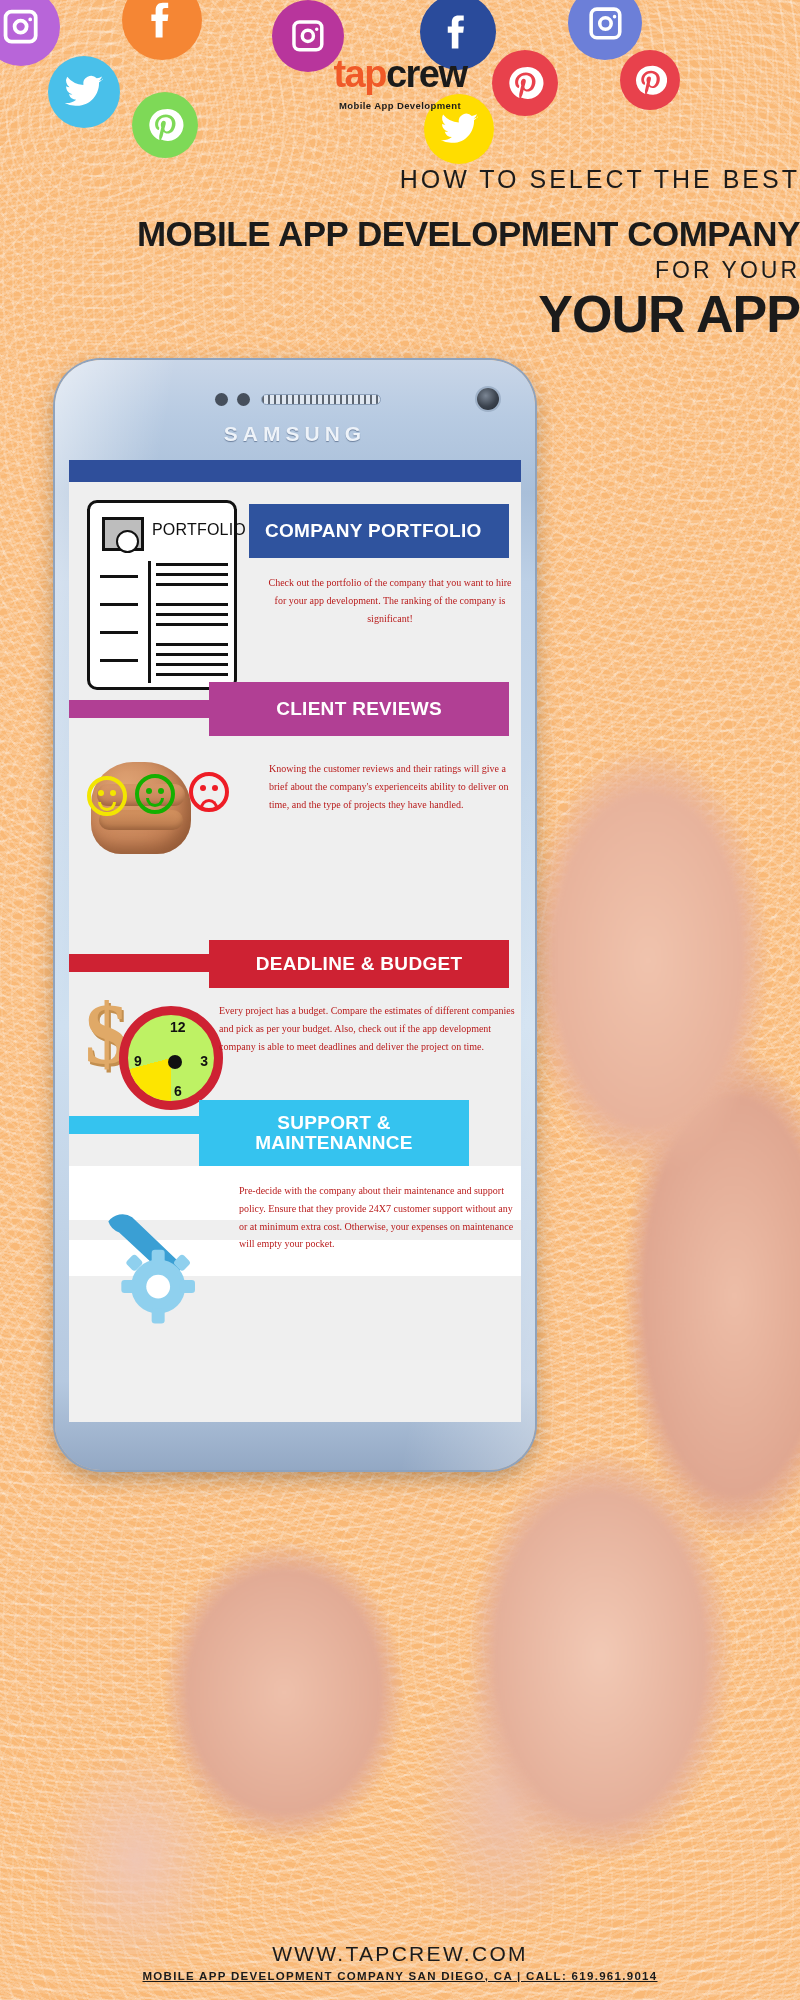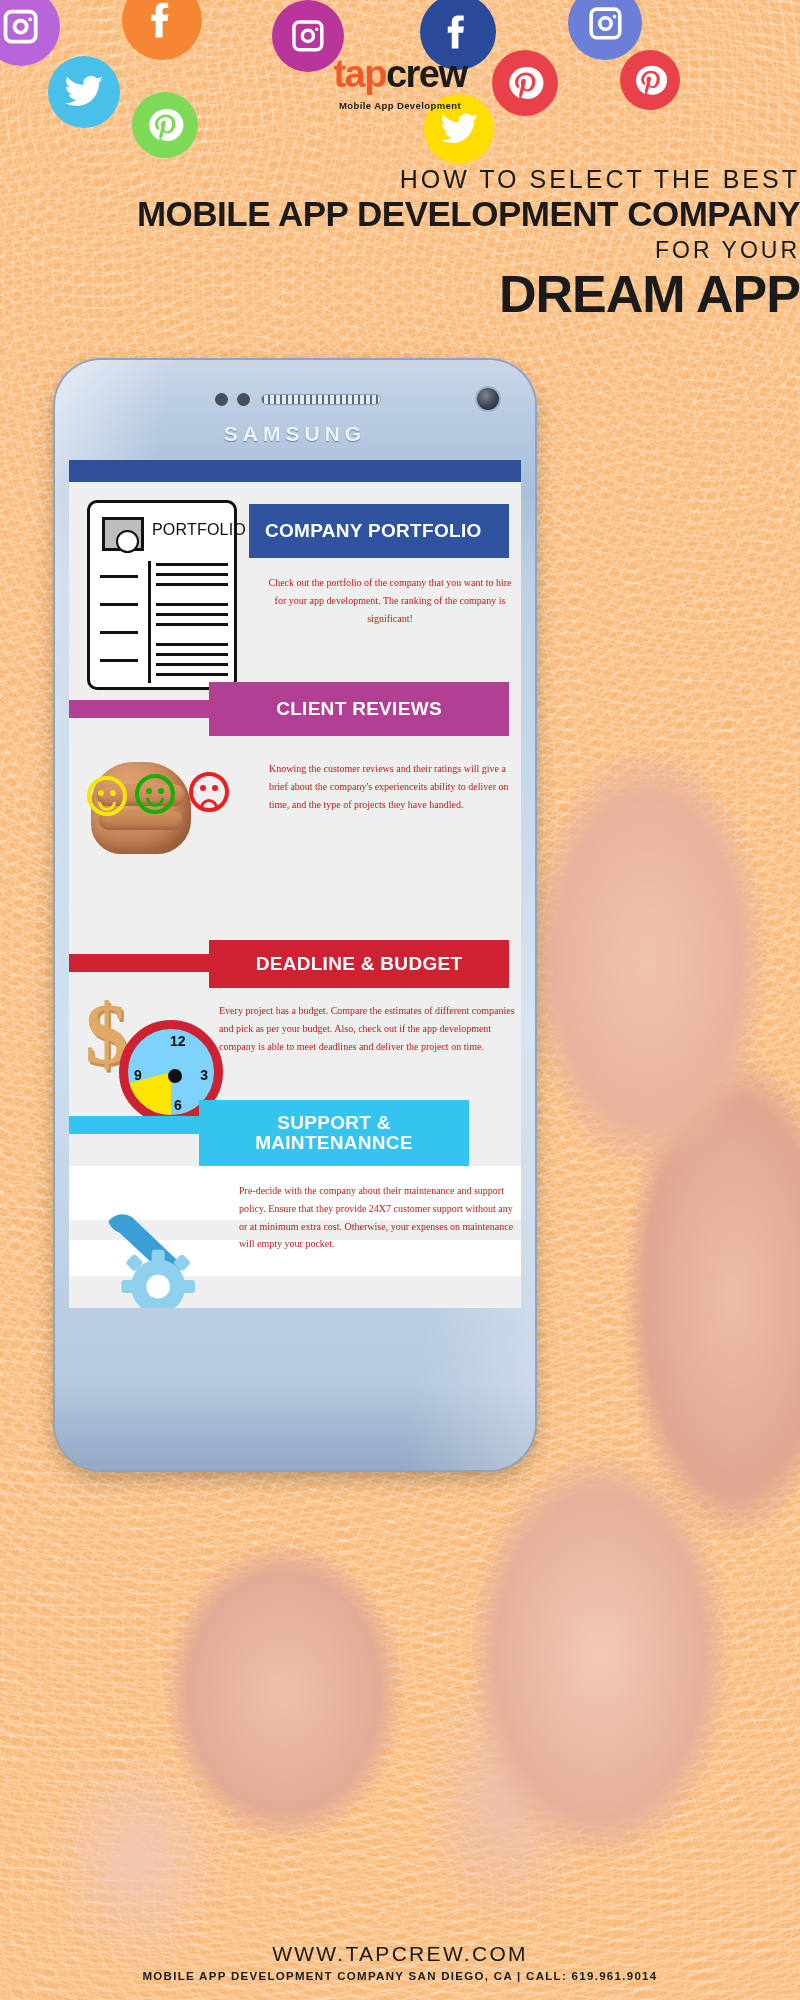--- a/index.html
+++ b/index.html
@@ -37,21 +37,21 @@
   .soc svg{ width:58%; height:58%; fill:#fff; }
   
   .logo-wrap{ position:absolute; left:0; right:0; top:55px; text-align:center; z-index:6;}
   .logo-main{ font-size:38px; font-weight:bold; letter-spacing:-1.5px; line-height:1; }
   .logo-tap{ color:#f05a28; }
   .logo-crew{ color:#1b1b1b; }
   .logo-sub{ font-size:9.5px; font-weight:bold; color:#1b1b1b; letter-spacing:.4px; margin-top:7px;}
   
   .headline{ position:absolute; left:0; right:0; top:165px; text-align:right; z-index:5; color:#1b1b1b;}
   .h-line1{ font-size:25px; letter-spacing:3px; font-weight:500; }
-  .h-line2{ font-size:35px; font-weight:900; letter-spacing:-0.5px; margin-top:0;
+  .h-line2{ font-size:35px; font-weight:900; letter-spacing:-0.5px; margin-top:20px;
             font-family:"Liberation Sans", sans-serif; transform:scaleX(1.0); }
   .h-line3{ font-size:23px; letter-spacing:3px; font-weight:400; margin-top:3px;}
   .h-line4{ font-size:52px; font-weight:900; letter-spacing:-1px; margin-top:0px;}
   
   .hand{
     position:absolute; right:-40px; top:720px; width:480px; height:1200px;
     background:
       radial-gradient(ellipse 170px 300px at 60% 20%, #f0c3ad 0%, #e8b39c 55%, rgba(232,179,156,0) 72%),
       radial-gradient(ellipse 150px 330px at 78% 48%, #edbda7 0%, #e0a791 60%, rgba(224,167,145,0) 75%),
       radial-gradient(ellipse 180px 280px at 50% 78%, #f2c9b5 0%, #e5b09a 58%, rgba(229,176,154,0) 74%),
@@ -84,21 +84,21 @@
   .speaker{ position:absolute; top:34px; left:206px; width:120px; height:11px; border-radius:6px;
             background:linear-gradient(#e9eef5,#c8d3e1); border:1.5px solid #8ba0bb;
             background-image:repeating-linear-gradient(90deg,#5d6672 0 2px, #dfe7f1 2px 6px);}
   .camera{ position:absolute; top:28px; right:36px; width:22px;height:22px;border-radius:50%;
            background:radial-gradient(circle at 40% 35%, #7b8694 0%, #3b434e 55%, #222831 100%);
            box-shadow:0 0 0 2px #9fb2c9;}
   .samsung{ position:absolute; top:62px; left:0; right:0; text-align:center;
             color:#eef3f9; font-size:21px; font-weight:bold; letter-spacing:5px;
             text-shadow:0 1px 1px rgba(90,110,140,.8); }
   .screen{
-    position:absolute; left:14px; top:100px; width:452px; height:848px;
+    position:absolute; left:14px; top:100px; width:452px; height:962px;
     background:#f0f0f0; overflow:hidden;
   }
   .screen-topbar{ height:22px; background:#2f4f9b; }
   .screen-body{ position:relative; height:878px; background:#efefef; }
   
   .banner{ position:absolute; color:#fff; font-weight:900; display:flex; align-items:center; }
   .banner-txt{ font-size:19px; letter-spacing:.3px; line-height:1.05; width:100%; }
   .bar-ext{ position:absolute; height:18px; }
   
   .b1{ left:180px; top:22px; width:260px; height:54px; background:#2f539e; padding-left:16px;}
@@ -144,32 +144,32 @@
   .sm-y{ left:6px; top:32px; border-color:#f3e600; }
   .sm-g{ left:54px; top:30px; border-color:#14b000; }
   .sm-r{ left:108px; top:28px; border-color:#ee1c25; }
   .eye{ position:absolute; width:6px;height:6px;border-radius:50%; background:currentColor;}
   .mouth{ position:absolute; left:7px; width:18px;height:9px; border:3px solid currentColor; border-top:0;
           border-radius:0 0 18px 18px;}
   .mouth.sad{ border:3px solid currentColor; border-bottom:0; border-radius:18px 18px 0 0; }
   .clockgrp{ position:absolute; left:8px; top:500px; width:160px; height:150px;}
   .dollar{ position:absolute; left:8px; top:2px; font-size:86px; font-weight:bold; color:#e0a967;
            font-family:"Liberation Serif", serif; text-shadow:2px 3px 0 #c38f4f;}
-  .clock{ position:absolute; left:42px; top:38px; width:104px; height:104px; border-radius:50%;
-          background:#7dd3fc; border:9px solid #ce2233;}
+  .clock{ position:absolute; left:42px; top:24px; width:104px; height:104px; border-radius:50%;
+          background:#bef264; border:9px solid #ce2233;}
   .clock-wedge{ position:absolute; left:0; top:0; width:100%;height:100%;border-radius:50%;
           background:conic-gradient(from 180deg, #fde500 0deg 75deg, transparent 75deg 360deg);}
   .cn{ position:absolute; font-size:14px; font-weight:bold; color:#111; font-family:"Liberation Sans",sans-serif;}
   .cn12{ left:42px; top:4px;} .cn3{ right:6px; top:38px;} .cn6{ left:46px; bottom:2px;} .cn9{ left:6px; top:38px;}
   .chub{ position:absolute; left:40px; top:40px; width:14px;height:14px;border-radius:50%; background:#111;}
   .wrench{ position:absolute; left:22px; top:724px; width:130px; height:120px;}
   
   .footer{ position:absolute; left:0; right:0; bottom:18px; text-align:center; z-index:7; color:#1b1b1b;}
   .f-url{ font-size:21px; letter-spacing:2.3px; font-weight:500; }
-  .f-sub{ font-size:11.5px; letter-spacing:1.3px; font-weight:bold; margin-top:4px;}
+  .f-sub{ font-size:11.5px; letter-spacing:1.3px; font-weight:bold; margin-top:4px;text-decoration:underline;}
 </style>
 </head>
 <body>
 
 <div class="page">
   <div class="bgswirls"></div>
 
   <div id="social-layer">
       <div class="soc" style="left: -18px; top: -12px; width: 78px; height: 78px; background: rgb(184, 101, 217);">
         <svg viewBox="0 0 24 24">
@@ -227,21 +227,21 @@
     <div class="logo-main">
       <span class="logo-tap">tap</span><span class="logo-crew">crew</span>
     </div>
     <div class="logo-sub">Mobile App Development</div>
   </div>
 
   <div class="headline">
     <div class="h-line1">HOW TO SELECT THE BEST</div>
     <div class="h-line2">MOBILE APP DEVELOPMENT COMPANY</div>
     <div class="h-line3">FOR YOUR</div>
-    <div class="h-line4">DREAM APP</div>
+    <div class="h-line4">YOUR APP</div>
   </div>
 
   <div class="hand"></div>
   <div class="hand2"></div>
 
   <div class="phone">
     <div class="phone-gloss"></div>
     <div class="sensor" style="left:160px"></div>
     <div class="sensor" style="left:182px"></div>
     <div class="speaker"></div>

